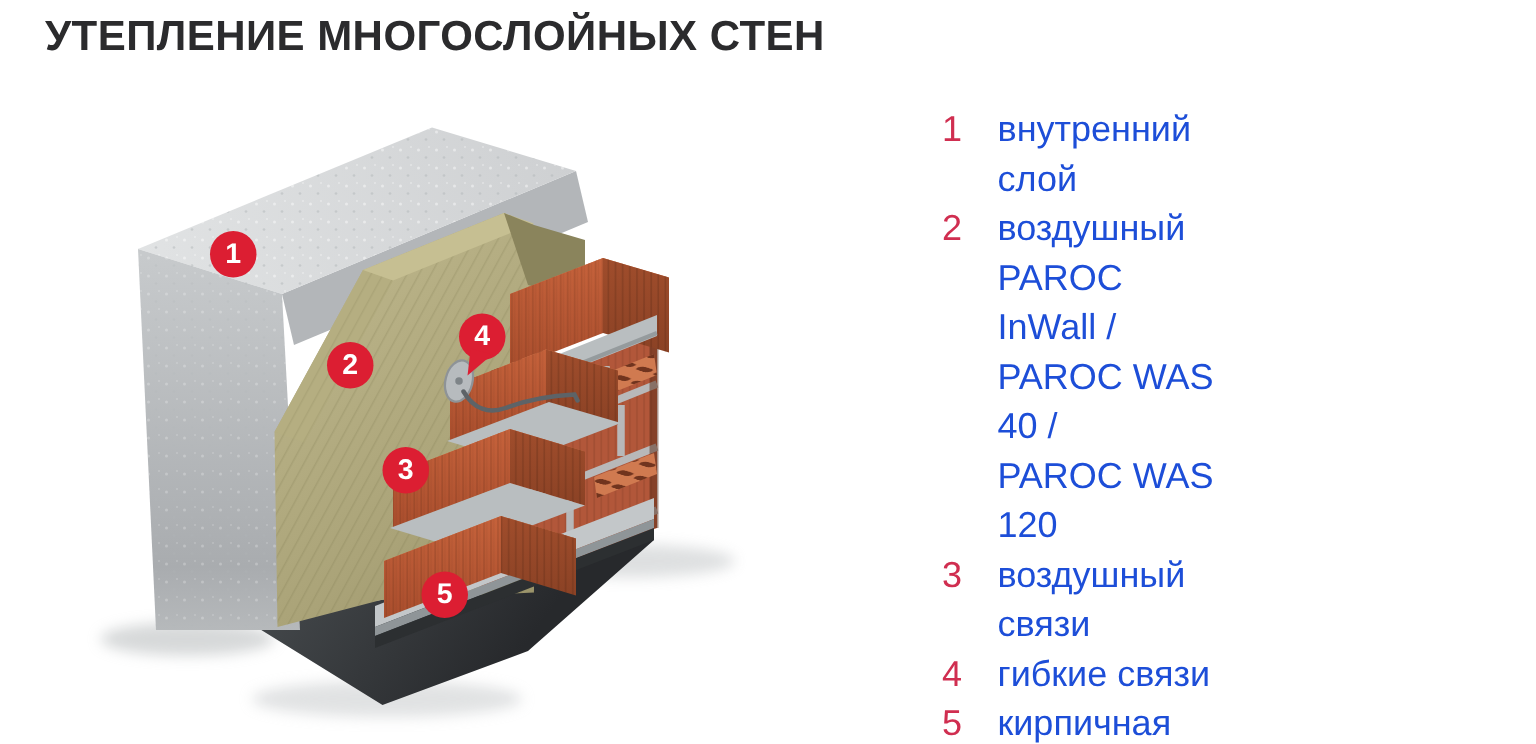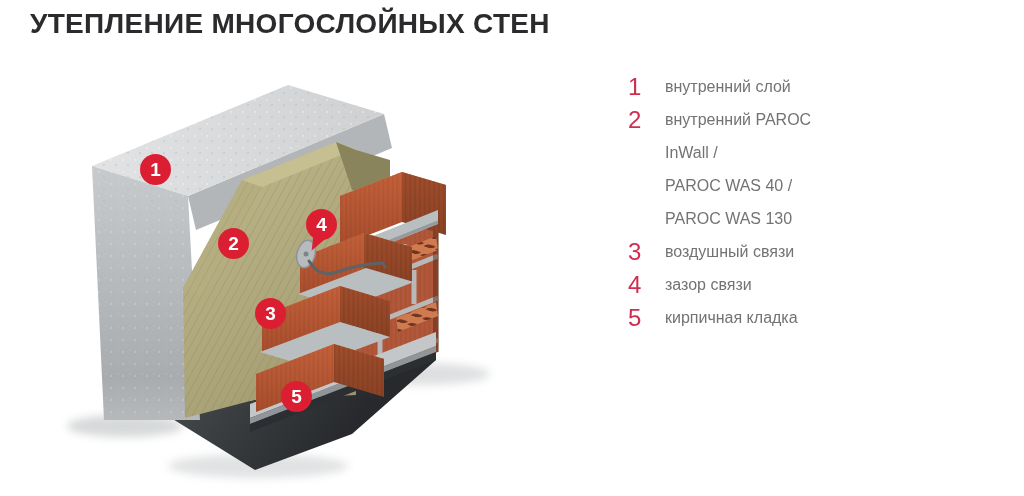--- a/index.html
+++ b/index.html
@@ -11,21 +11,21 @@
   .diagram svg{position:absolute;left:0;top:0;}
   .marker{position:absolute;width:31px;height:31px;border-radius:50%;
           background:#dc1e32;color:#ffffff;font-weight:700;font-size:19px;
           display:flex;align-items:center;justify-content:center;z-index:5;}
   .m4tail{position:absolute;left:5px;top:25px;width:0;height:0;
           border-left:3px solid transparent;border-right:12px solid transparent;
           border-top:18px solid #dc1e32;transform:rotate(16deg);}
   .legend{position:absolute;left:628px;top:70px;z-index:6;}
   .legend-row{display:flex;align-items:flex-start;line-height:33px;}
   .lnum{width:37px;flex:0 0 37px;font-size:24px;color:#d02e50;}
-  .ltext{font-size:16px;color:#737373;}
+  .ltext{font-size:24px;color:#1d4ed8;}
 </style>
 </head>
 <body>
 
 <div class="stage">
 
   <div class="title">УТЕПЛЕНИЕ МНОГОСЛОЙНЫХ СТЕН</div>
 
   <div class="diagram">
     <svg width="1024" height="496" viewBox="0 0 1024 496">
@@ -207,32 +207,32 @@
   </div>
 
   <div class="legend">
     <div class="legend-row">
       <span class="lnum">1</span>
       <span class="ltext">внутренний слой</span>
     </div>
     <div class="legend-row">
       <span class="lnum">2</span>
       <span class="ltext">
-        <div>внутренний PAROC InWall /</div>
+        <div>воздушный PAROC InWall /</div>
         <div>PAROC WAS 40 /</div>
-        <div>PAROC WAS 130</div>
+        <div>PAROC WAS 120</div>
       </span>
     </div>
     <div class="legend-row">
       <span class="lnum">3</span>
       <span class="ltext">воздушный связи</span>
     </div>
     <div class="legend-row">
       <span class="lnum">4</span>
-      <span class="ltext">зазор связи</span>
+      <span class="ltext">гибкие связи</span>
     </div>
     <div class="legend-row">
       <span class="lnum">5</span>
       <span class="ltext">кирпичная кладка</span>
     </div>
   </div>
 
 </div>
 
 </body></html>

